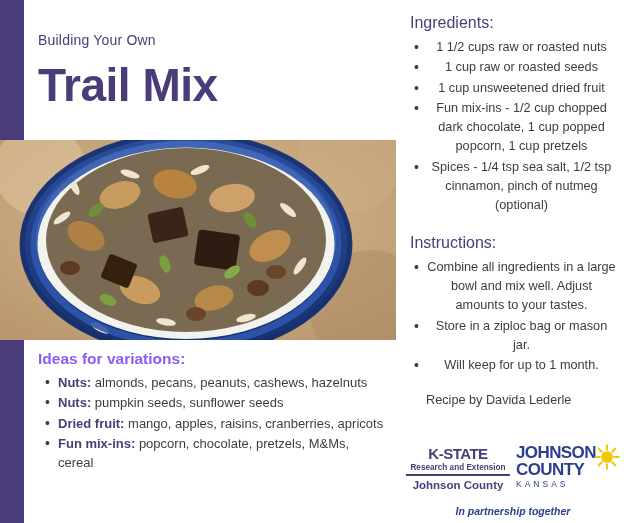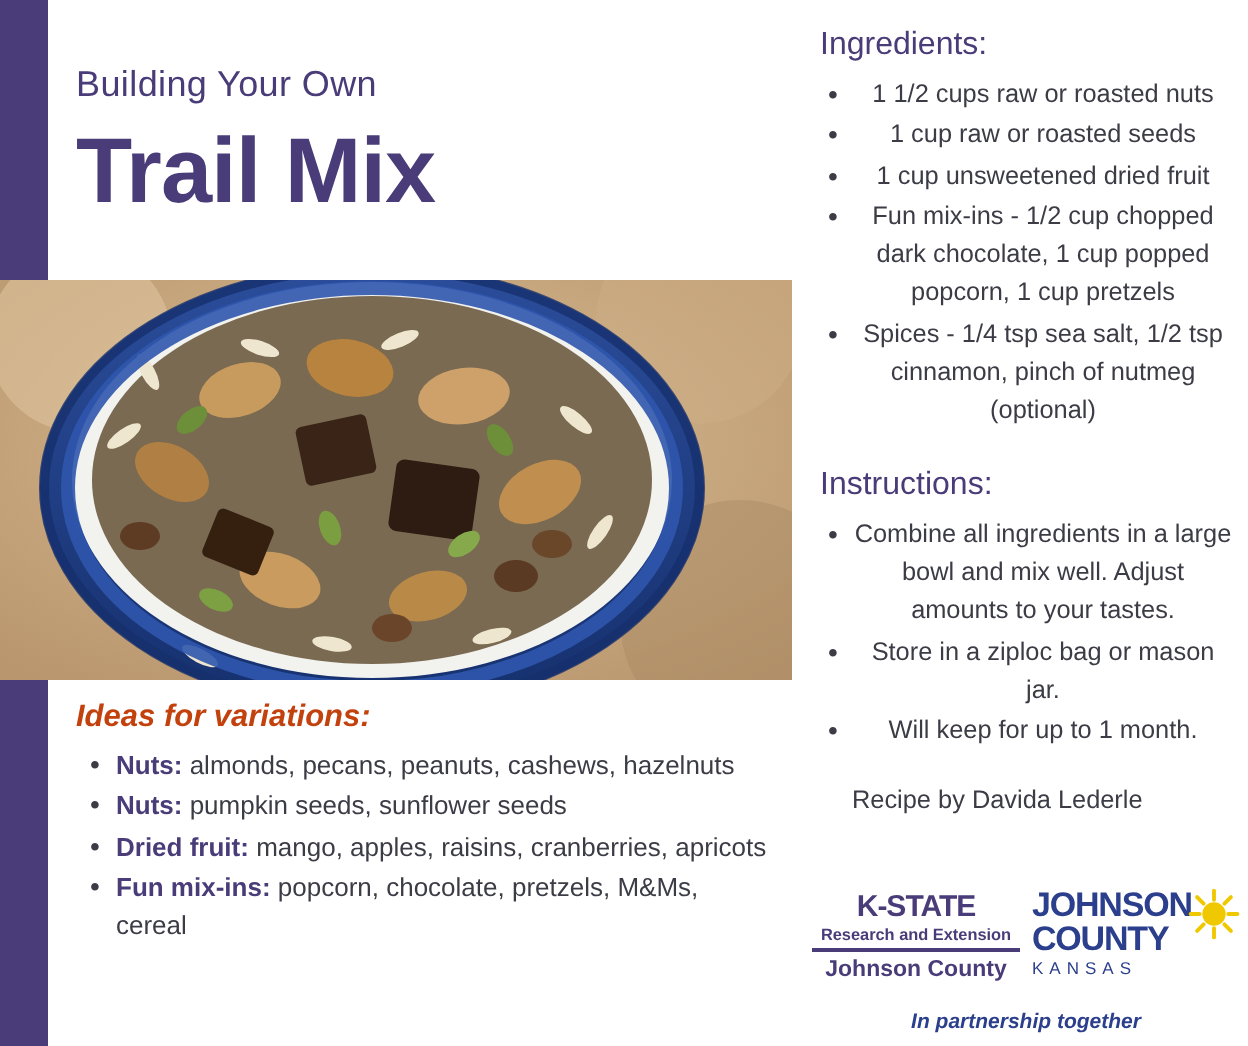--- a/index.html
+++ b/index.html
@@ -24,21 +24,21 @@
   
   .title-block {
     position: absolute;
     left: 24px; top: 0;
     width: 372px; height: 140px;
     background: #ffffff;
   }
   .title-sub {
     position: absolute;
     left: 14px; top: 32px;
-    font-size: 18px;
+    font-size: 14px;
     color: #4a3c78;
     letter-spacing: 0.2px;
   }
   .title-main {
     position: absolute;
     left: 14px; top: 58px;
     font-size: 46px;
     font-weight: bold;
     color: #4a3c78;
     letter-spacing: -0.5px;
@@ -58,23 +58,22 @@
   .variations {
     position: absolute;
     left: 24px; top: 340px;
     width: 372px; height: 183px;
     background: #ffffff;
     padding: 8px 10px 0 14px;
   }
   .panel-head {
     font-size: 15.5px;
     font-weight: bold;
-    color: #c2410c;
+    color: #8b5cf6;
     margin: 2px 0 6px 0;
-    font-style: italic;
   }
   ul.bul {
     margin: 0;
     padding-left: 20px;
     list-style: none;
   }
   ul.bul li {
     position: relative;
     font-size: 13px;
     color: #3c3c46;

